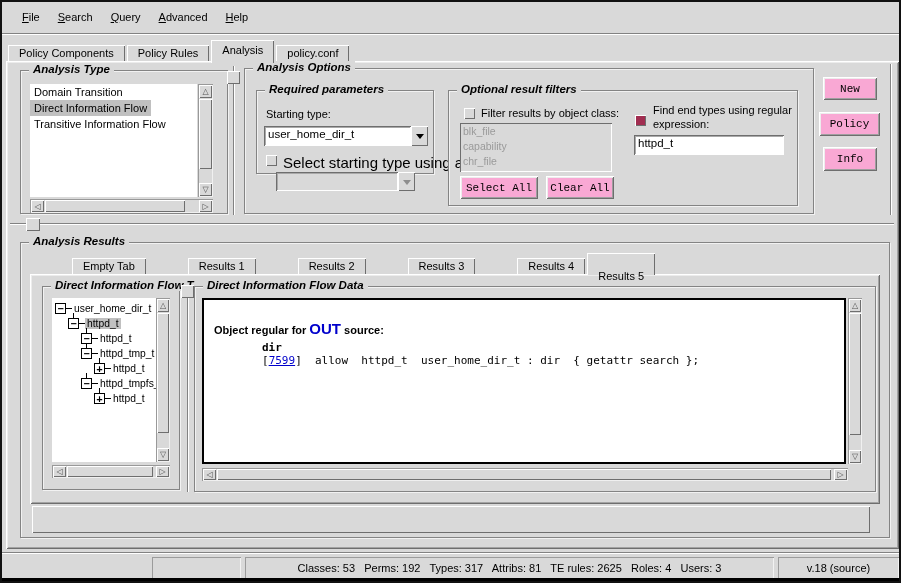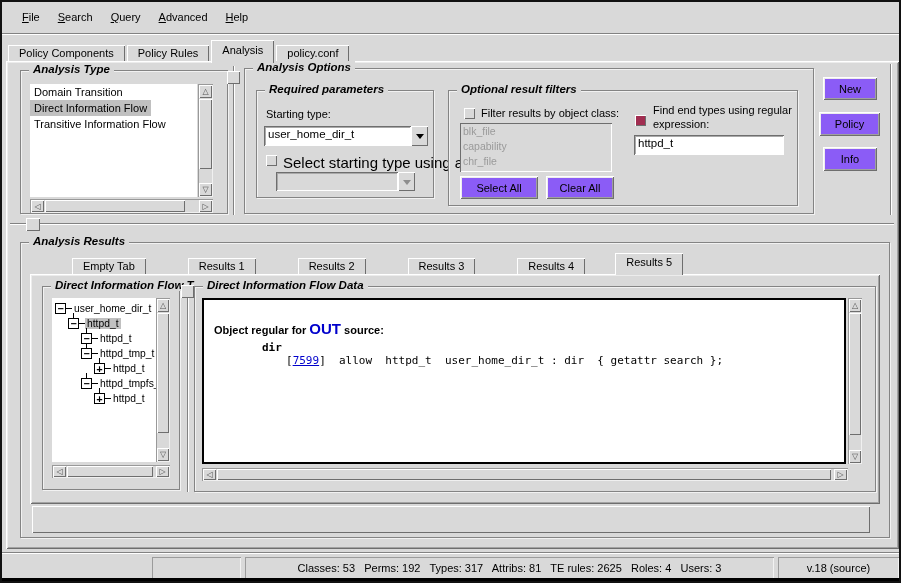--- a/index.html
+++ b/index.html
@@ -19,21 +19,21 @@
 
   
   .tabrow { position:absolute; display:flex; align-items:center; }
   .tab { background:#d9d9d9; padding:2px 11px 0 11px; margin-right:2px; white-space:nowrap;
          box-shadow: inset 1px 1px 0 #ffffff, inset -1px 0 0 #6e6e6e; }
   .tab.inactive { margin-top:4px; height:17px; }
   .tab.active { height:23px; position:relative; z-index:6; padding-top:4px; }
   #main-tabs { left:6px; top:38px; height:23px; }
   #results-tabs { left:30px; top:251px; height:22px; }
   #results-tabs .tab.inactive { height:17px;margin-left:40px; }
-  #results-tabs .tab.active { height:22px; padding-top:3px;margin-left:28px; }
+  #results-tabs .tab.active { height:22px; padding-top:17px; }
 
   #main-frame { position:absolute; left:4px; top:59px; width:893px; height:488px; }
   .frame-raised { background:#d9d9d9; box-shadow: inset 1px 1px 0 #ffffff, inset -1px -1px 0 #6e6e6e,
                   inset 2px 2px 0 #ececec, inset -2px -2px 0 #a3a3a3; }
 
   
   .lframe { position:absolute; border:1px solid #848484;
             box-shadow: inset 1px 1px 0 #f2f2f2, 1px 1px 0 #f2f2f2; }
   .lframe > .ltitle { position:absolute; top:-8px; left:8px; background:#d9d9d9; padding:0 4px;
             font-weight:bold; font-style:italic; font-size:11.5px; white-space:nowrap; }
@@ -44,23 +44,23 @@
 
   
   .sb { position:absolute; background:#d9d9d9; box-shadow: inset 1px 1px 0 #999, inset -1px -1px 0 #f0f0f0; }
   .sb-btn { position:absolute; width:13px; height:13px; display:flex; align-items:center; justify-content:center;
             font-size:8px; color:#555; background:#d9d9d9;
             box-shadow: inset 1px 1px 0 #ffffff, inset -1px -1px 0 #6e6e6e; }
   .sb-thumb { position:absolute; background:#d9d9d9;
             box-shadow: inset 1px 1px 0 #ffffff, inset -1px -1px 0 #6e6e6e; }
 
   .btn { position:absolute; display:flex; align-items:center; justify-content:center;
-         background:#8b5cf6; font-size:11px; cursor:default;
+         background:#f9a8d4; font-size:11px; cursor:default;
          box-shadow: inset 1px 1px 0 #ffffff, inset -1px -1px 0 #6e6e6e,
-                     inset 2px 2px 0 #ededed, inset -2px -2px 0 #9f9f9f; }
+                     inset 2px 2px 0 #ededed, inset -2px -2px 0 #9f9f9f; font-family: Liberation Mono, monospace; }
 
   .checkbox { position:absolute; width:11px; height:11px; background:#d9d9d9;
               box-shadow: inset 1px 1px 0 #ffffff, inset -1px -1px 0 #6e6e6e; }
   .checkbox.checked { background:#a12d50; }
 
   .entry { position:absolute; background:#fff; font-size:11.5px; padding:2px 4px; white-space:nowrap;
            box-shadow: inset 1px 1px 0 #6e6e6e, inset -1px -1px 0 #fff, inset 2px 2px 0 #a9a9a9; }
 
   .combo-entry { position:absolute; background:#fff; font-size:11.5px; padding:2px 4px;
            box-shadow: inset 1px 1px 0 #6e6e6e, inset -1px -1px 0 #fff, inset 2px 2px 0 #a9a9a9; }
@@ -87,21 +87,21 @@
   .tree-label.sel { background:#c0c0c0; }
 
   
   #flow-text { position:absolute; background:#fff; border:2px solid #000; overflow:hidden;
                padding:6px 10px; }
   .fd-h1 { font-size:13.5px; font-weight:bold; }
   .fd-blue { color:#0000cc; }
   .fd-line2 { margin-top:14px; font-size:11px; font-weight:bold; }
   .fd-out { font-size:15px; font-weight:bold; color:#0000cc; }
   .fd-dir { margin-top:4px; margin-left:48px; font:bold 11px "DejaVu Sans Mono", monospace; }
-  .fd-rule { margin-left:72px; font:11px "DejaVu Sans Mono", monospace; white-space:pre; }
+  .fd-rule { margin-left:48px; font:11px "DejaVu Sans Mono", monospace; white-space:pre; }
   .fd-link { color:#0000cc; text-decoration:underline; cursor:pointer; }
 
   .disabled-list { position:absolute; background:#d9d9d9; color:#9a9a9a; font-size:10.5px;
                    padding:1px 3px; box-shadow: inset 1px 1px 0 #6e6e6e, inset -1px -1px 0 #fff; }
   .disabled-list div { line-height:15px; white-space:nowrap; }
 
   .status-cell { position:absolute; height:22px; display:flex; align-items:center; justify-content:center;
                  font-size:11px; white-space:pre;
                  box-shadow: inset 1px 1px 0 #9b9b9b, inset -1px -1px 0 #f2f2f2; }
   .lbl { position:absolute; white-space:nowrap; }
@@ -149,21 +149,21 @@
     <div class="sb-btn" style="right:1px; top:1px; height:12px;">▷</div>
   </div>
 
   <div class="vline" style="left:231px; top:64px; height:149px;"></div>
   <div class="sash-handle" style="left:225px; top:69px;"></div>
 
   <div class="lframe" style="left:242px; top:66px; width:570px; height:146px;">
     <span class="ltitle">Analysis Options</span>
   </div>
 
-  <div class="lframe" style="left:254px; top:88px; width:178px; height:108px;">
+  <div class="lframe" style="left:254px; top:88px; width:178px; height:84px;">
     <span class="ltitle">Required parameters</span>
   </div>
   <div class="lbl" style="left:264px; top:106px;">Starting type:</div>
   <div class="combo-entry" style="left:262px; top:124px; width:147px; height:20px;">user_home_dir_t</div>
   <div class="combo-btn" style="left:409px; top:124px; height:20px;">
       <span class="arr-down"></span>
     </div>
   <div class="checkbox" style="left:264px; top:153px;"></div>
   <div class="lbl" style="left:281px; top:152px; font-size:15px;">Select starting type using attrib:</div>
   <div class="combo-entry" style="left:274px; top:170px; width:122px; height:19px; background:#d9d9d9;"></div>

